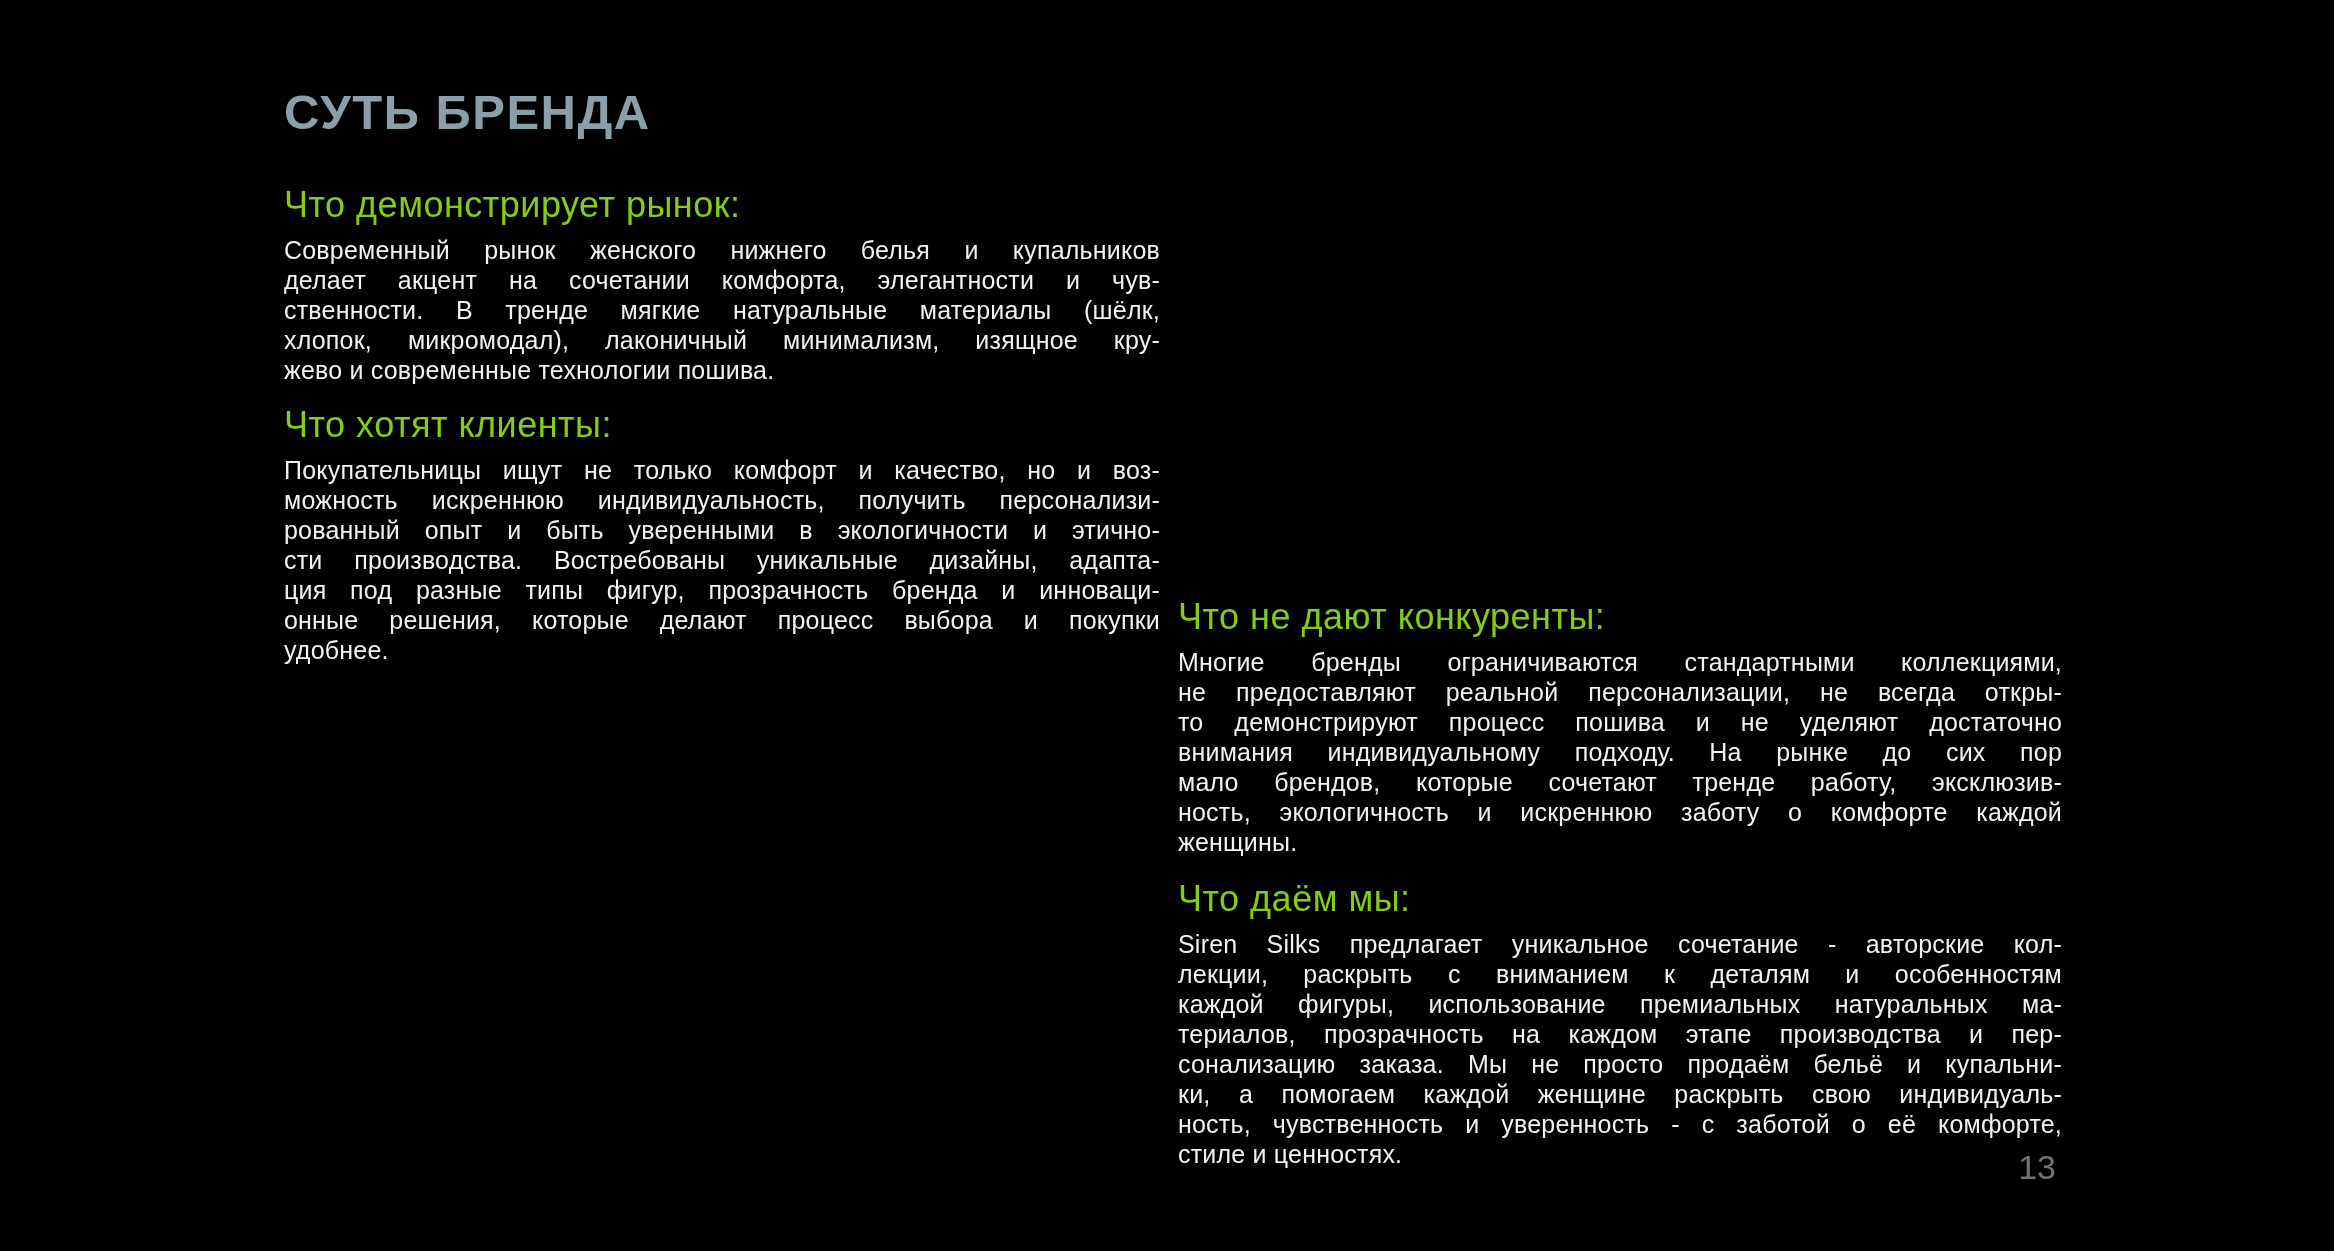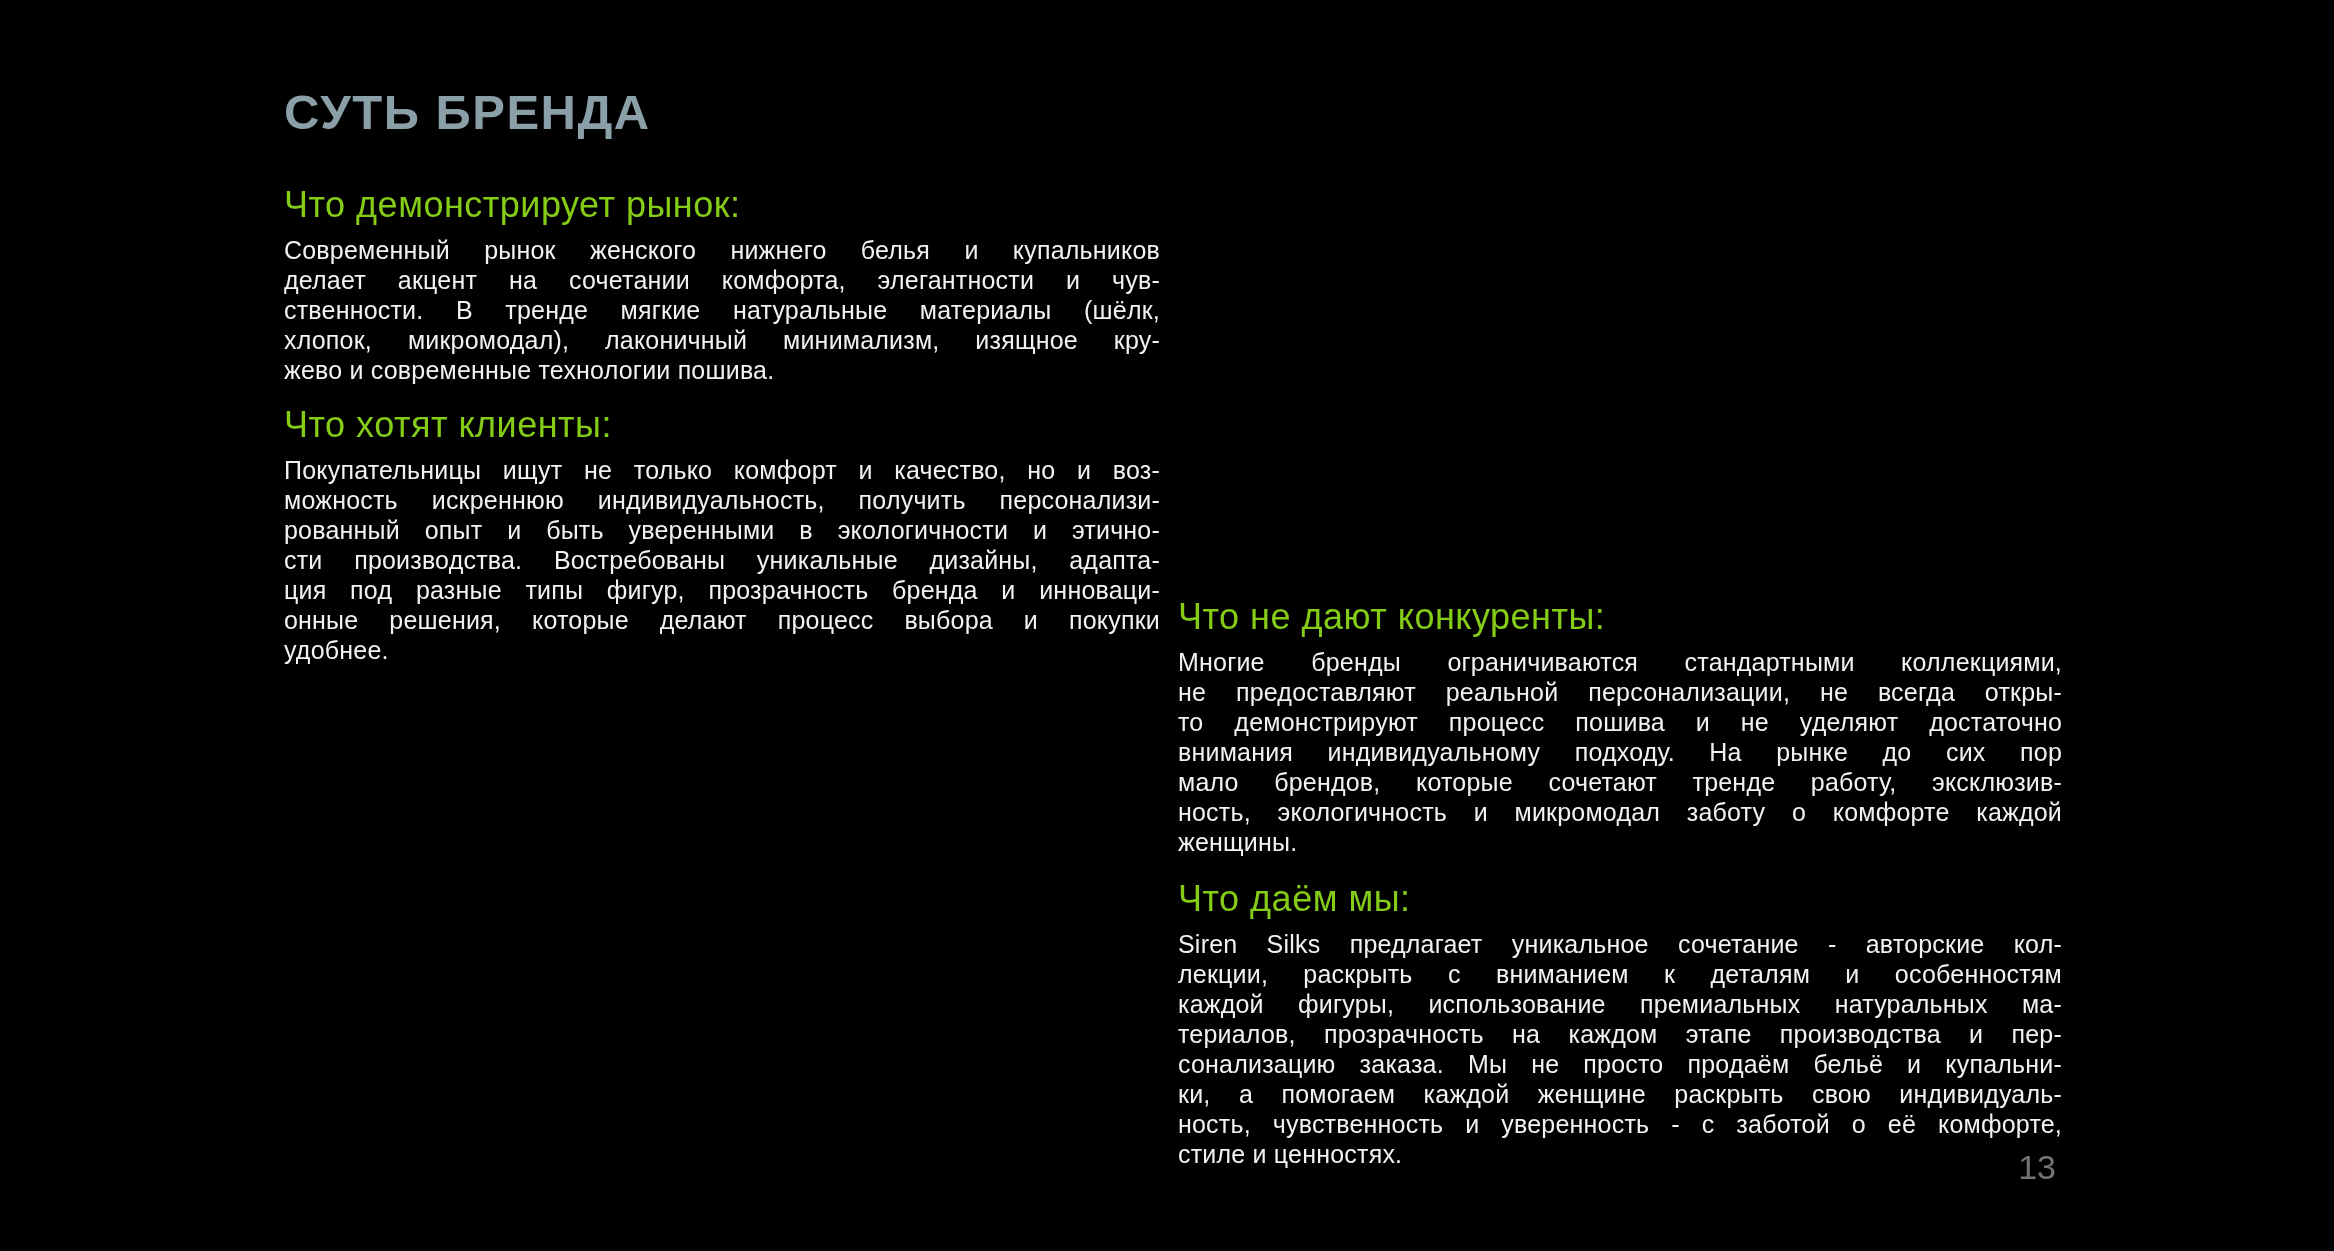--- a/index.html
+++ b/index.html
@@ -86,21 +86,21 @@
   </div>
 
   <div class="section" id="sec-competitors">
     <div class="sec-heading">Что не дают конкуренты:</div>
     <div class="sec-body">
         <div class="tline jl">Многие бренды ограничиваются стандартными коллекциями,</div>
         <div class="tline jl">не предоставляют реальной персонализации, не всегда откры-</div>
         <div class="tline jl">то демонстрируют процесс пошива и не уделяют достаточно</div>
         <div class="tline jl">внимания индивидуальному подходу. На рынке до сих пор</div>
         <div class="tline jl">мало брендов, которые сочетают тренде работу, эксклюзив-</div>
-        <div class="tline jl">ность, экологичность и микромодал заботу о комфорте каждой</div>
+        <div class="tline jl">ность, экологичность и искреннюю заботу о комфорте каждой</div>
         <div class="tline">женщины.</div>
       </div>
   </div>
 
   <div class="section" id="sec-us">
     <div class="sec-heading">Что даём мы:</div>
     <div class="sec-body">
         <div class="tline jl">Siren Silks предлагает уникальное сочетание - авторские кол-</div>
         <div class="tline jl">лекции, раскрыть с вниманием к деталям и особенностям</div>
         <div class="tline jl">каждой фигуры, использование премиальных натуральных ма-</div>

